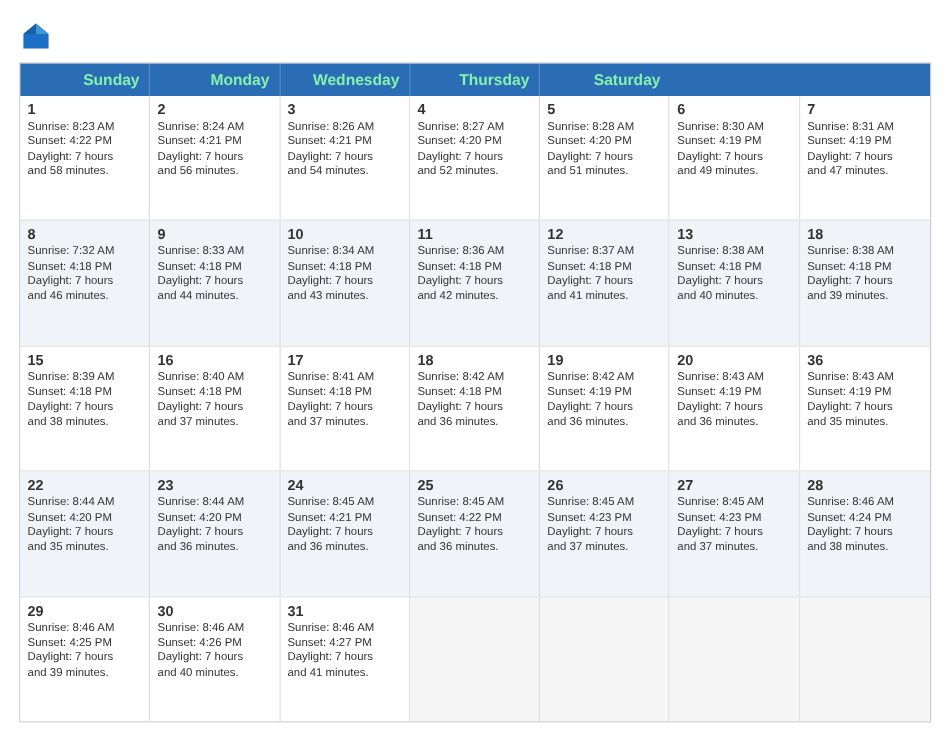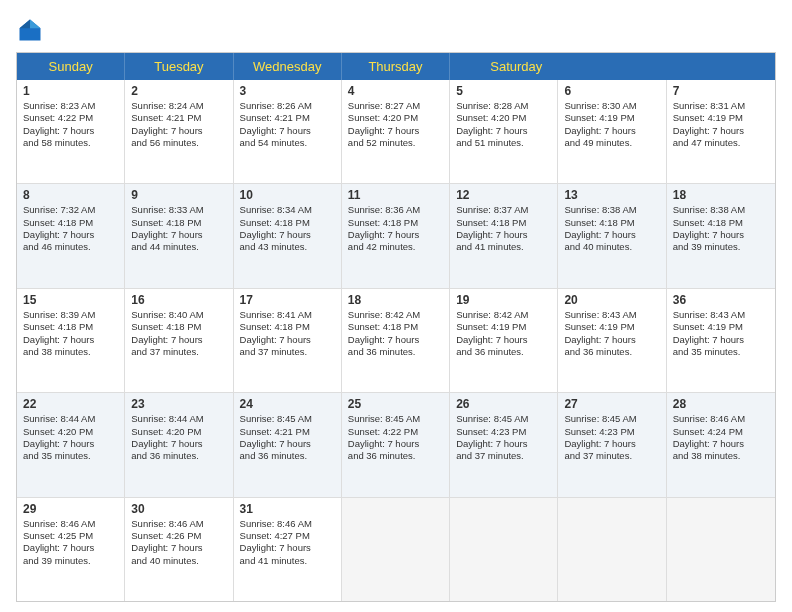--- a/index.html
+++ b/index.html
@@ -59,25 +59,25 @@
       display: flex;
       flex-direction: column;
       border: 1px solid #ccc;
     }
     .cal-header {
       display: grid;
       grid-template-columns: repeat(7, 1fr);
       background: #2a6db5;
     }
     .cal-header-cell {
-      color: #fde047;
+      color: #86efac;
       font-size: 13px;
-      font-weight: normal;
+      font-weight: bold;
       padding: 6px 8px;
-      text-align: center;
+      text-align: right;
       border-right: 1px solid rgba(255,255,255,0.2);
     }
     .cal-header-cell:last-child { border-right: none; margin-left: 24px; }
     .cal-body {
       flex: 1;
       display: flex;
       flex-direction: column;
     }
     .cal-row {
       display: grid;
@@ -127,21 +127,21 @@
     </div>
     <div class="title-area">
       <div class="month-title"></div>
       <div class="location"></div>
     </div>
   </div>
 
   <div class="calendar">
     <div class="cal-header">
     <div class="cal-header-cell">Sunday</div>
-        <div class="cal-header-cell">Tuesday</div>
+        <div class="cal-header-cell">Monday</div>
         <div class="cal-header-cell">Wednesday</div>
         <div class="cal-header-cell">Thursday</div>
         <div class="cal-header-cell">Saturday</div>
       </div>
     <div class="cal-body">
     <div class="cal-row">
           <div class="cal-cell">
             <span class="day-num">1</span>
             <span class="cell-line">Sunrise: 8:23 AM</span>
             <span class="cell-line">Sunset: 4:22 PM</span>

